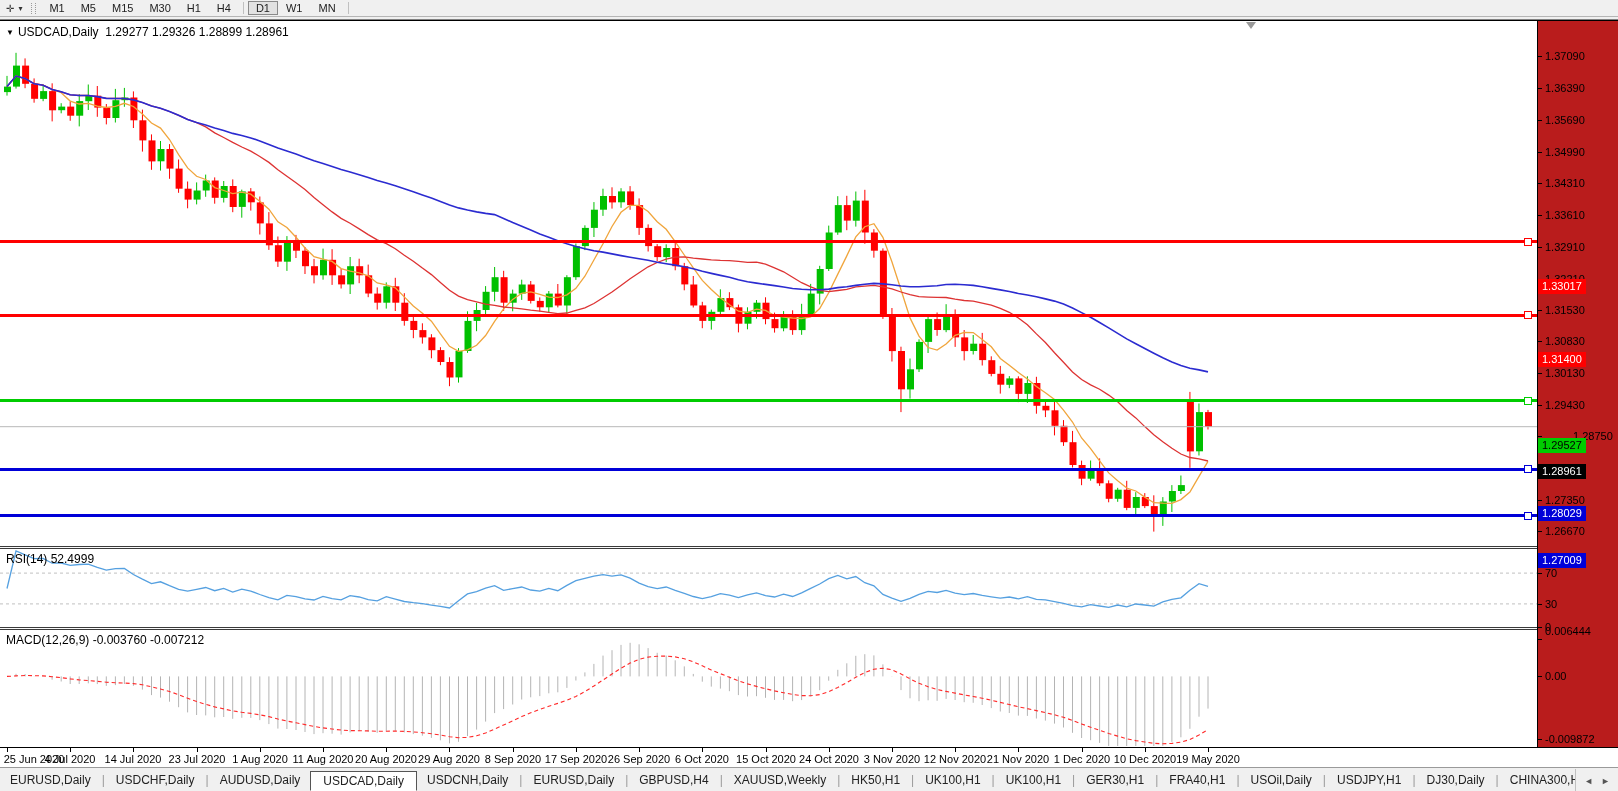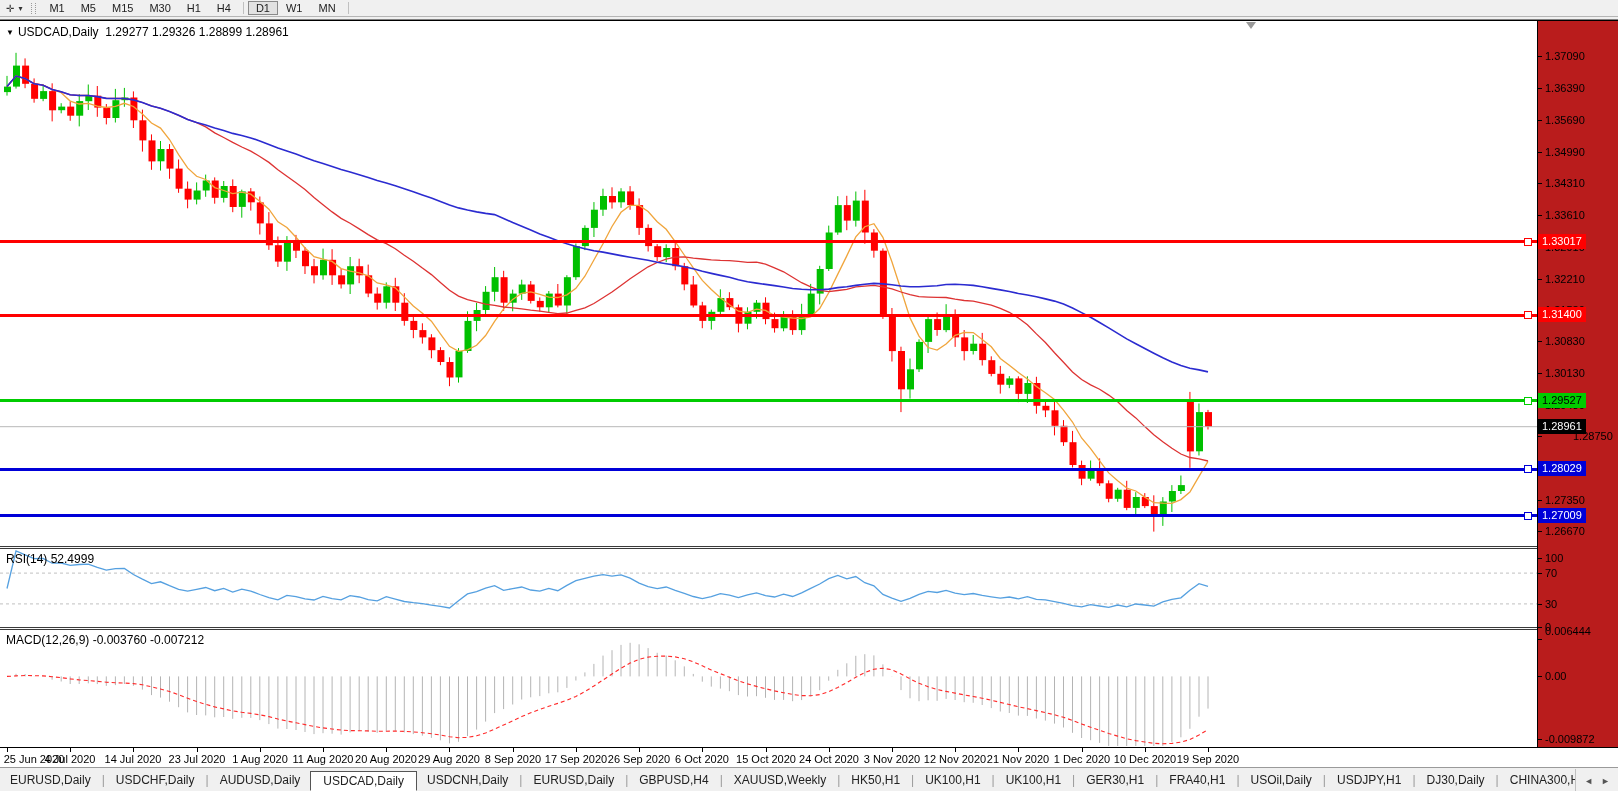--- a/index.html
+++ b/index.html
@@ -22,21 +22,21 @@
   .chart-title .tri{font-size:8px;vertical-align:1px;margin-right:4px;}
   .ind-label{position:absolute;left:6px;font-size:12px;color:#000;z-index:30;white-space:nowrap;}
   .shift-marker{position:absolute;top:1px;width:0;height:0;border-left:5px solid transparent;border-right:5px solid transparent;border-top:7px solid #9a9a9a;z-index:25;}
   
   .hline{position:absolute;left:0;width:1537px;z-index:20;cursor:ns-resize;}
   .hline-handle{position:absolute;width:6px;height:6px;background:#fff;z-index:21;}
   
   .axis-col{position:absolute;left:1537px;top:0;width:81px;height:726px;background:#b91c1c;border-left:1px solid #000;box-sizing:border-box;z-index:40;}
   .ptick-label{position:absolute;left:7px;font-size:11px;color:#000;white-space:nowrap;}
   .ptick-dash{position:absolute;left:0;width:4px;height:1px;background:#000;}
-  .badge{position:absolute;left:0;height:15px;line-height:15px;padding:0 4px;font-size:11px;white-space:nowrap;z-index:45;}
+  .badge{position:absolute;left:0;height:15px;line-height:15px;padding:0 4px;font-size:11px;white-space:nowrap;z-index:45;margin-top:45px;}
   
   .date-axis{position:absolute;left:0;top:726px;width:1618px;height:20px;background:#fff;border-top:1px solid #000;box-sizing:border-box;}
   .dtick{position:absolute;top:0;width:1px;height:4px;background:#000;}
   .dlabel{position:absolute;top:5px;font-size:11px;color:#000;white-space:nowrap;transform:translateX(-50%);}
   
   .tab-bar{position:absolute;left:0;top:746px;width:1618px;height:25px;background:#f0f0f0;border-top:1px solid #9a9a9a;box-sizing:border-box;display:flex;align-items:center;font-size:12px;color:#222;overflow:hidden;white-space:nowrap;}
   .tab{padding:2px 10px;cursor:pointer;}
   .tab.active{background:#fff;border:1px solid #555;border-bottom:1px solid #fff;padding:2px 12px;position:relative;top:1px;}
   .tab-sep{color:#999;padding:0 1px;}
   .tab-arrows{position:absolute;right:0;top:1px;height:24px;background:#f0f0f0;border-left:1px solid #c0c0c0;display:flex;align-items:center;padding:0 4px;z-index:5;}
@@ -604,21 +604,21 @@
         <div class="dlabel" style="left:892px;">3 Nov 2020</div>
         <div class="dtick" style="left:955px;"></div>
         <div class="dlabel" style="left:955px;">12 Nov 2020</div>
         <div class="dtick" style="left:1018px;"></div>
         <div class="dlabel" style="left:1018px;">21 Nov 2020</div>
         <div class="dtick" style="left:1082px;"></div>
         <div class="dlabel" style="left:1082px;">1 Dec 2020</div>
         <div class="dtick" style="left:1145px;"></div>
         <div class="dlabel" style="left:1145px;">10 Dec 2020</div>
         <div class="dtick" style="left:1208px;"></div>
-        <div class="dlabel" style="left:1208px;">19 Sep 2020</div>
+        <div class="dlabel" style="left:1208px;">19 May 2020</div>
       </div>
 
     <div class="tab-bar" id="tab-bar">
         <span class="tab">EURUSD,Daily</span>
         <span class="tab-sep">|</span>
         <span class="tab">USDCHF,Daily</span>
         <span class="tab-sep">|</span>
         <span class="tab">AUDUSD,Daily</span>
         <span class="tab active">USDCAD,Daily</span>
         <span class="tab">USDCNH,Daily</span>

